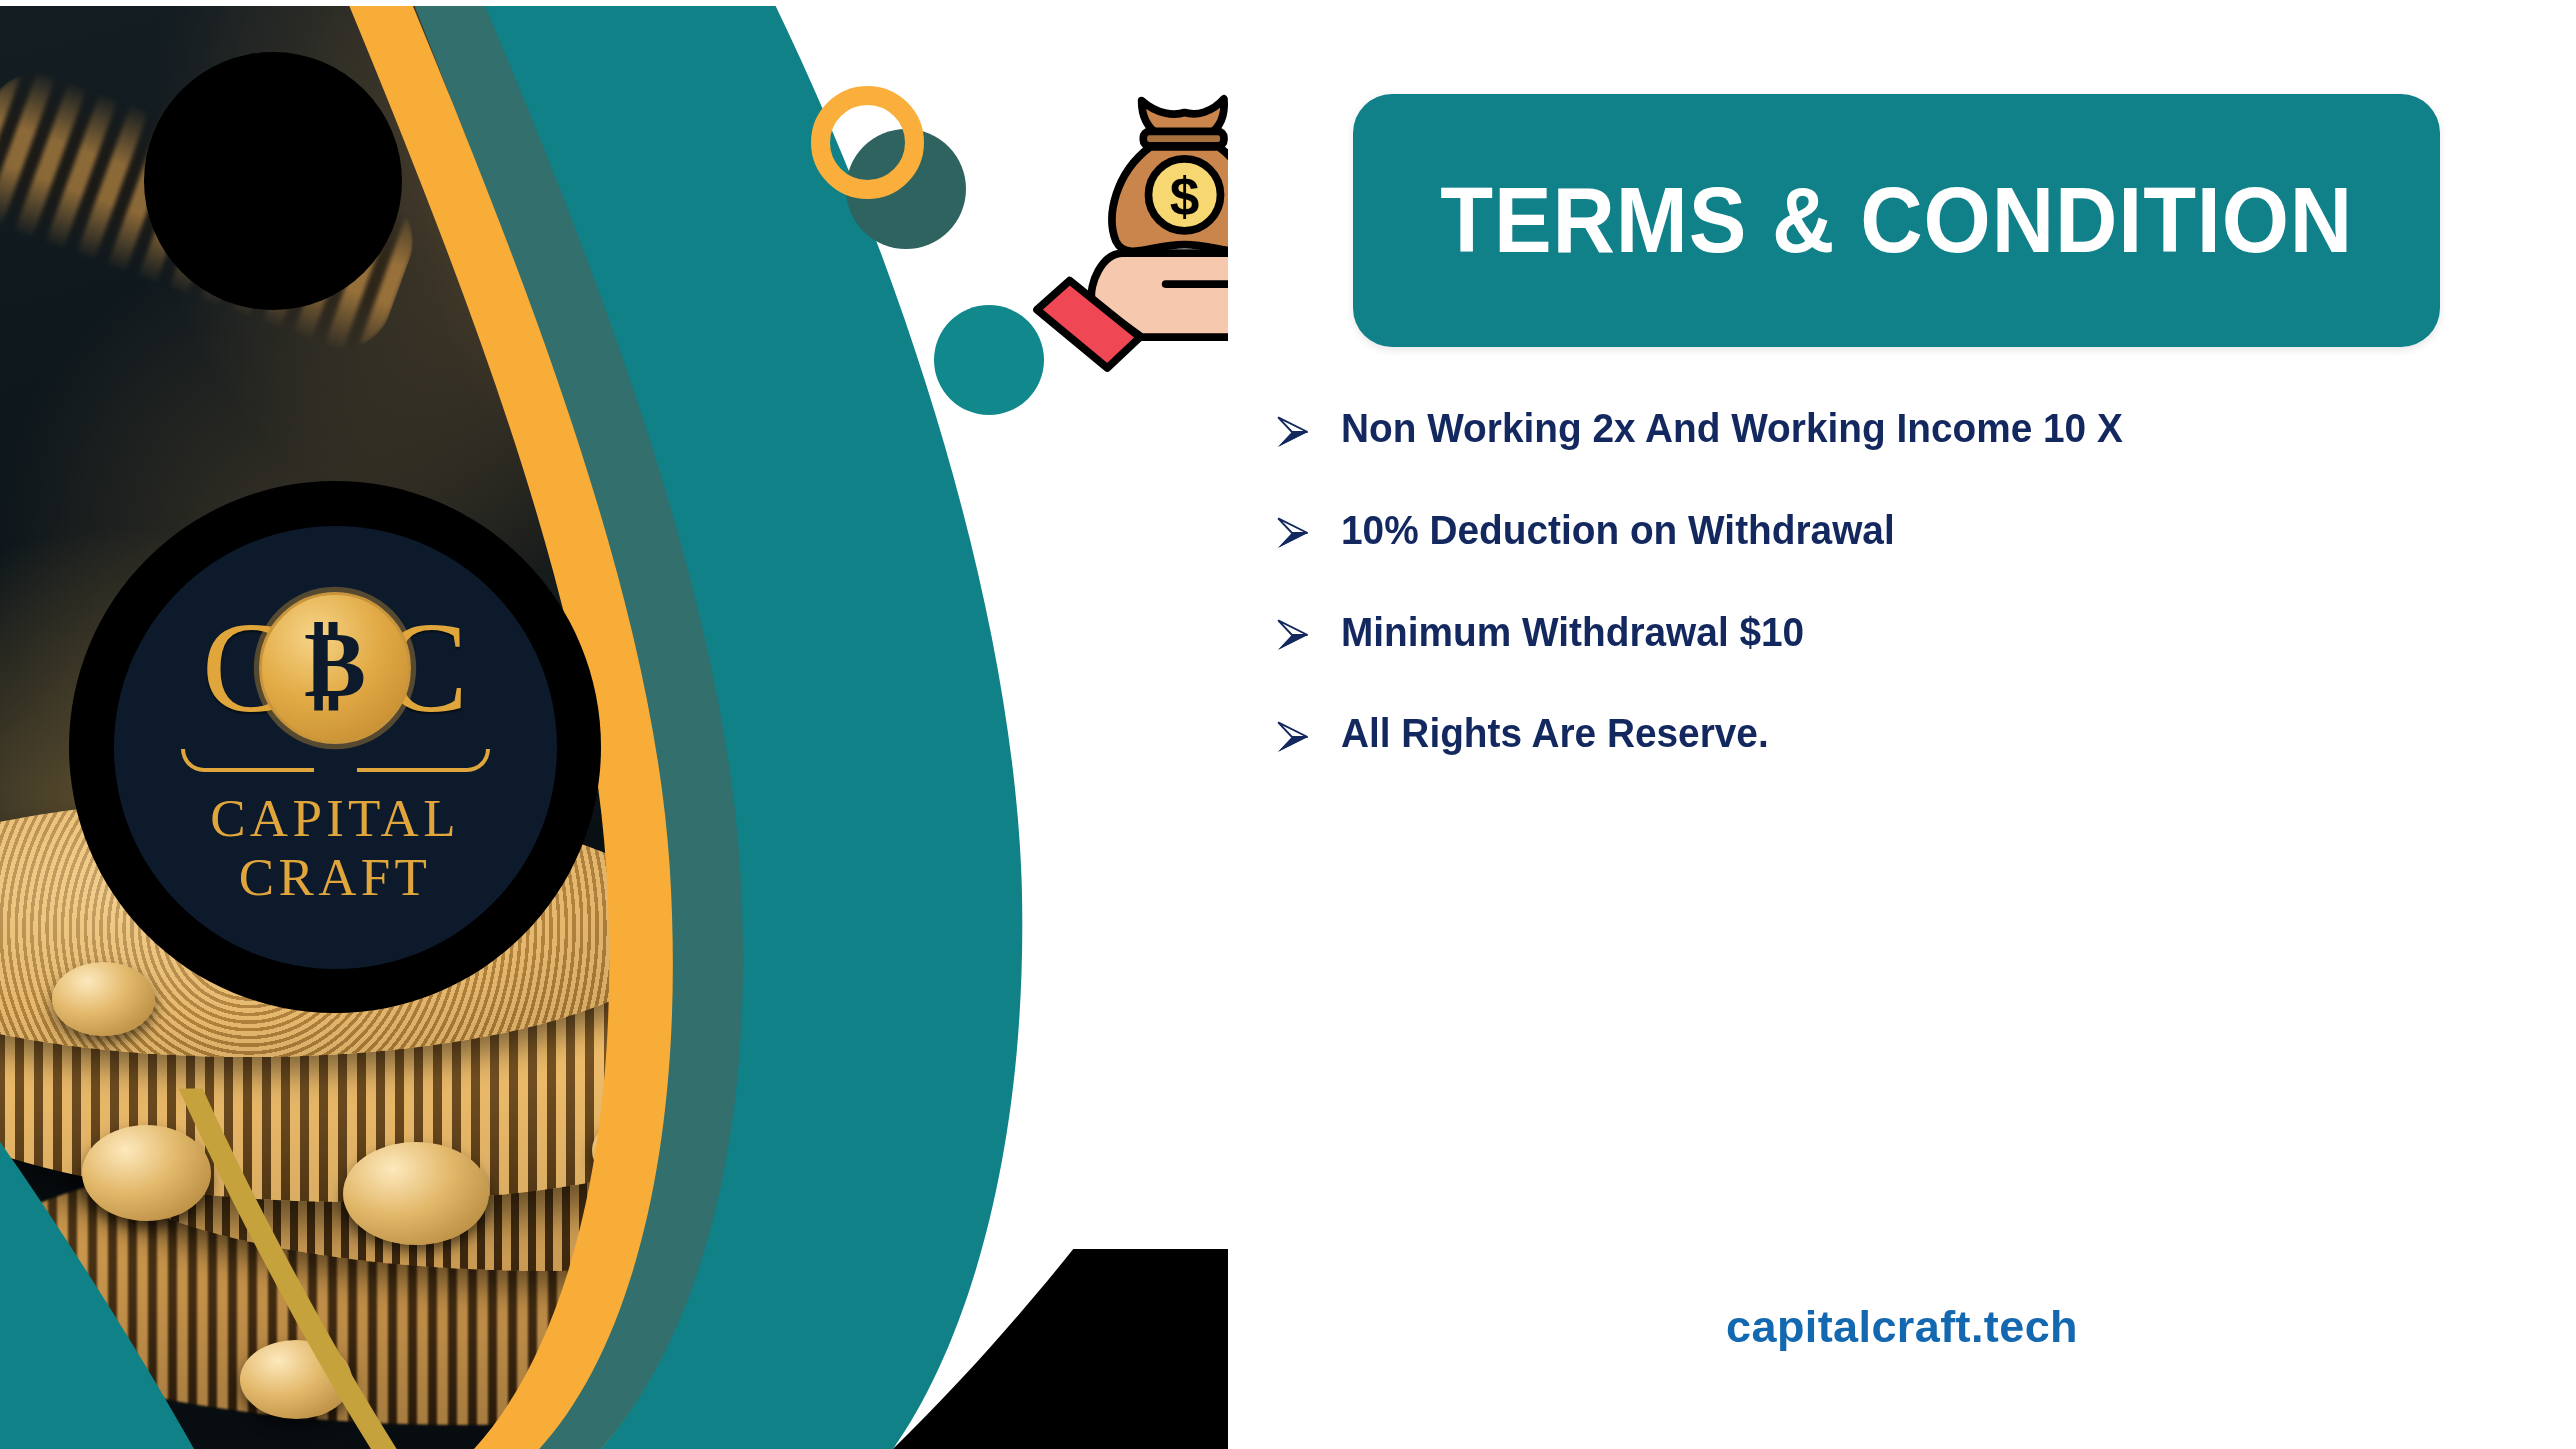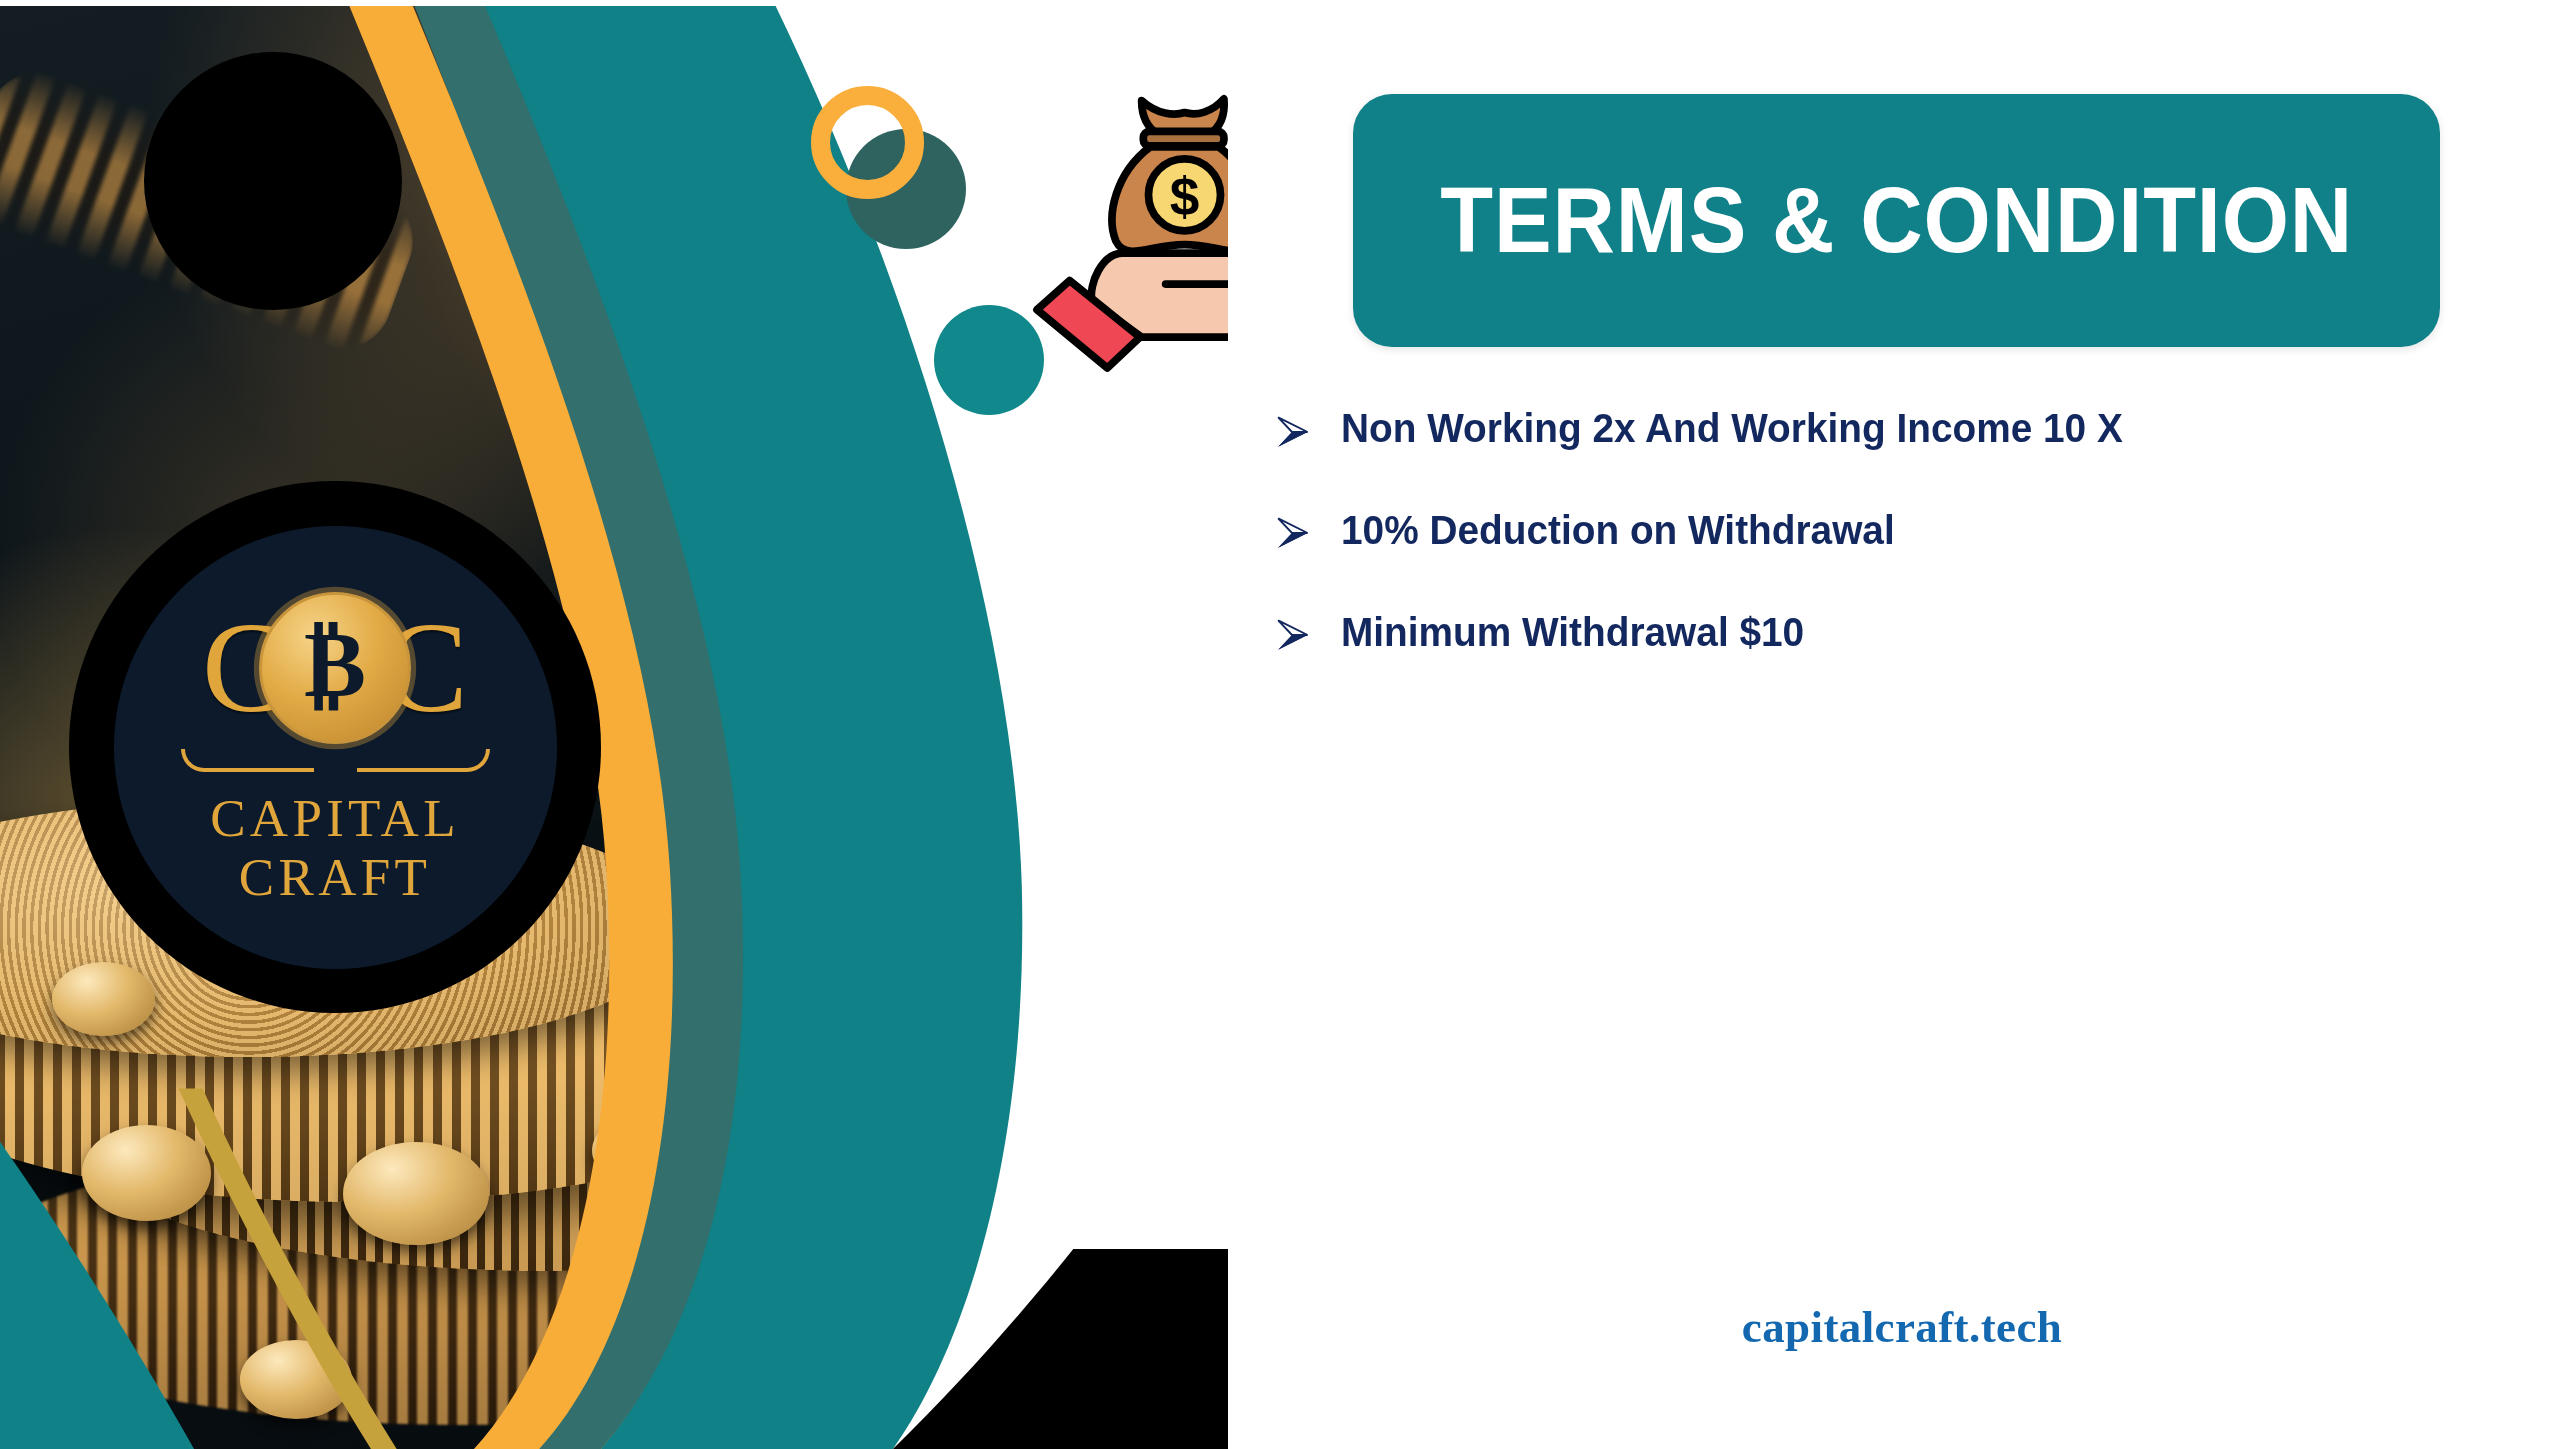--- a/index.html
+++ b/index.html
@@ -105,21 +105,21 @@
   .b-row:last-of-type{margin-bottom:0;}
   .b-arrow{flex:0 0 auto;width:38px;margin-top:8.6px;}
   .b-body{flex:1 1 auto;}
   .b-line{color:#13285f;font-weight:bold;font-size:40px;line-height:1.22;white-space:nowrap;
     font-family:"Liberation Sans Narrow","Liberation Sans",sans-serif;transform-origin:left center;transform:scaleX(.97);}
   .b-line.ind1{padding-left:19px;}
   .b-line.ind2{padding-left:27.5px;}
 
   .web{position:absolute;left:0;top:1301px;width:1348px;text-align:center;
     color:#1368b0;font-weight:bold;font-size:45px;letter-spacing:0.4px;
-    font-family:Liberation Serif, serif;}
+    font-family:Liberation Sans, sans-serif;}
 
   
   .top-strip{position:absolute;left:0;top:0;width:962px;height:6px;background:#ffffff;z-index:40;}
 </style>
 </head>
 <body>
 
 <div id="poster">
 
   <div class="art-wrap">
@@ -246,20 +246,30 @@
         <svg class="b-arrow" viewBox="0 0 44 44">
           <path d="M6 5 L40 22 L6 39 L22 22 Z" fill="#13285F"></path>
           <path d="M6 5 L40 22 L22 22 Z" fill="#ffffff" stroke="#13285F" stroke-width="2.2"></path>
           <path d="M6 39 L22 22 L40 22 Z" fill="#13285F"></path>
         </svg>
         <div class="b-body">
           <div class="b-line">Minimum Withdrawal $10</div>
         </div>
       </div>
 
+      <div class="b-row">
+        <svg class="b-arrow" viewBox="0 0 44 44">
+          <path d="M6 5 L40 22 L6 39 L22 22 Z" fill="#13285F"></path>
+          <path d="M6 5 L40 22 L22 22 Z" fill="#ffffff" stroke="#13285F" stroke-width="2.2"></path>
+          <path d="M6 39 L22 22 L40 22 Z" fill="#13285F"></path>
+        </svg>
+        <div class="b-body">
+          <div class="b-line">All Rights Are Reserve.</div>
+        </div>
+      </div>
 
     </div>
 
     <div class="web">capitalcraft.tech</div>
   </div>
 
 </div>
 
 
 </body></html>

